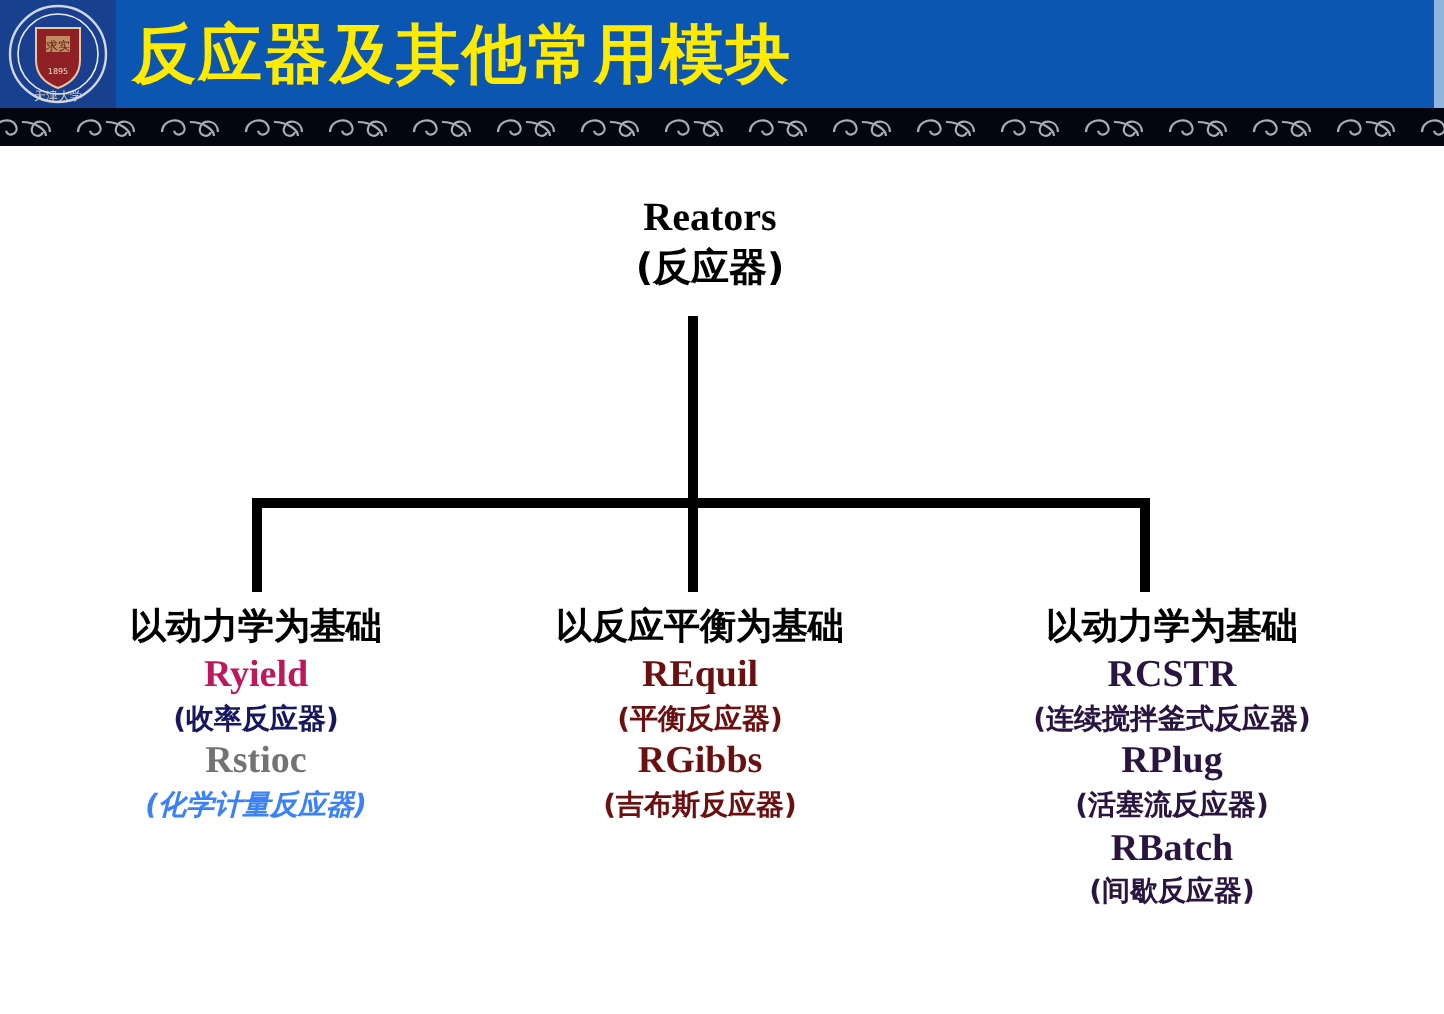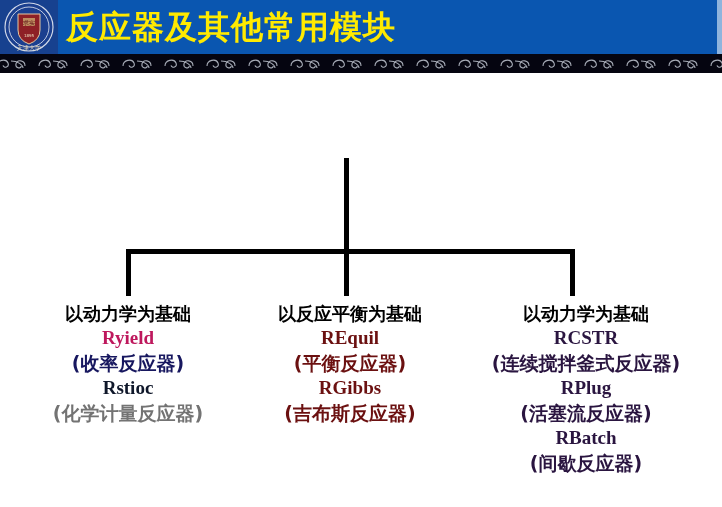--- a/index.html
+++ b/index.html
@@ -110,21 +110,21 @@
   }
   .model-en {
     font-family: "Liberation Serif", "DejaVu Serif", serif;
     font-size: 19px;
     font-weight: bold;
     line-height: 1.30;
     white-space: nowrap;
   }
   .model-cn {
     font-family: "DejaVu Sans", "Liberation Sans", sans-serif;
-    font-size: 19px;
+    font-size: 14px;
     font-weight: bold;
     line-height: 1.32;
     white-space: nowrap;
   }
 
   #col-left   { left: 12px;  top: 302px; width: 232px; }
   #col-middle { left: 246px; top: 302px; width: 208px; }
   #col-right  { left: 452px; top: 302px; width: 268px; }
 </style>
 </head>
@@ -176,27 +176,31 @@
         </g>
     </svg>
   </div>
 
   <div class="connector" id="trunk-vertical" style="background: rgb(0, 0, 0);"></div>
   <div class="connector" id="branch-horizontal" style="background: rgb(0, 0, 0);"></div>
   <div class="connector" id="drop-left" style="background: rgb(0, 0, 0);"></div>
   <div class="connector" id="drop-middle" style="background: rgb(0, 0, 0);"></div>
   <div class="connector" id="drop-right" style="background: rgb(0, 0, 0);"></div>
 
+  <div class="node" id="root-node">
+    <div>Reators</div>
+    <div class="model-cn" style="font-size:19px;color:#000;">(反应器)</div>
+  </div>
 
   <div class="col" id="col-left">
     <div class="col-heading">以动力学为基础</div>
     <div class="model-en" style="color: #be185d;">Ryield</div>
     <div class="model-cn" style="color: rgb(23, 23, 95);">(收率反应器)</div>
-    <div class="model-en" style="color: #0f172a;">Rstioc</div>
-    <div class="model-cn" style="color: #737373;">(化学计量反应器)</div>
+    <div class="model-en" style="color: #737373;">Rstioc</div>
+    <div class="model-cn" style="color: #3b82f6; font-style: italic;">(化学计量反应器)</div>
   </div>
 
   <div class="col" id="col-middle">
     <div class="col-heading">以反应平衡为基础</div>
     <div class="model-en" style="color: rgb(107, 16, 16);">REquil</div>
     <div class="model-cn" style="color: rgb(107, 16, 16);">(平衡反应器)</div>
     <div class="model-en" style="color: rgb(107, 16, 16);">RGibbs</div>
     <div class="model-cn" style="color: rgb(107, 16, 16);">(吉布斯反应器)</div>
   </div>
 

